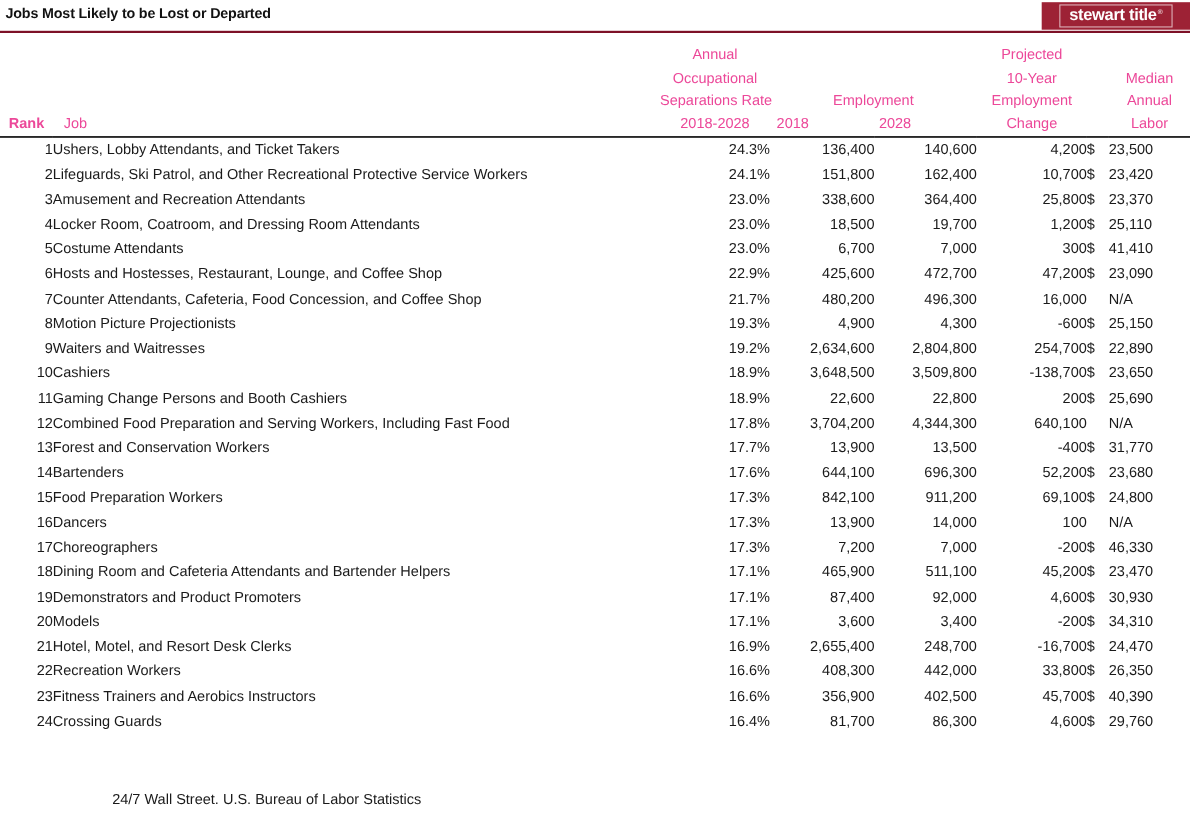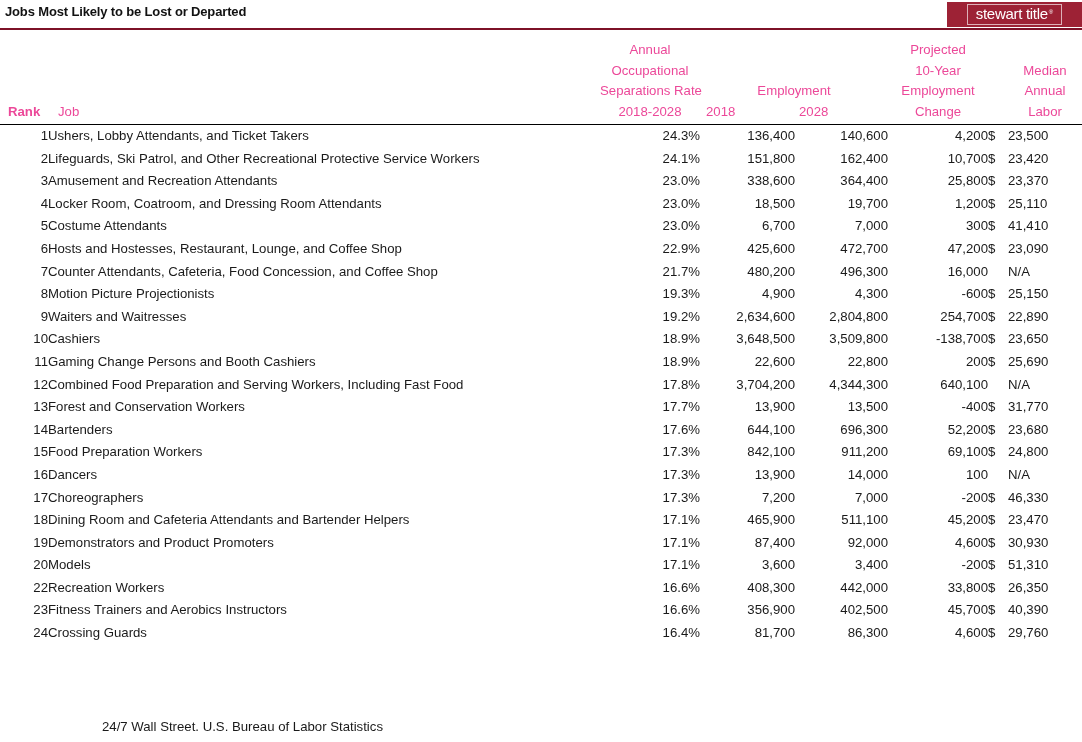--- a/index.html
+++ b/index.html
@@ -57,21 +57,21 @@
   .logo-inner {
     position: relative;
     border: 1px solid rgba(255,255,255,0.65);
     padding: 1px 8px 2px 8px;
     display: flex;
     align-items: baseline;
   }
   .logo-text {
     color: #ffffff;
     font-size: 15px;
-    font-weight: normal;
+    font-weight: bold;
     letter-spacing: -0.3px;
     line-height: 16px;
     white-space: nowrap;
   }
   .logo-reg {
     color: #ffffff;
     font-size: 6px;
     line-height: 6px;
     margin-left: 1px;
     position: relative;
@@ -432,21 +432,31 @@
           <td class="wage">30,930</td>
         </tr>
         <tr class="datarow">
           <td class="rank">20</td>
           <td class="job">Models</td>
           <td class="num-sep">17.1%</td>
           <td class="num">3,600</td>
           <td class="num">3,400</td>
           <td class="num">-200</td>
           <td class="dollar">$</td>
-          <td class="wage">51,310</td>
+          <td class="wage">34,310</td>
+        </tr>
+        <tr class="datarow">
+          <td class="rank">21</td>
+          <td class="job">Hotel, Motel, and Resort Desk Clerks</td>
+          <td class="num-sep">16.9%</td>
+          <td class="num">2,655,400</td>
+          <td class="num">248,700</td>
+          <td class="num">-16,700</td>
+          <td class="dollar">$</td>
+          <td class="wage">24,470</td>
         </tr>
         <tr class="datarow">
           <td class="rank">22</td>
           <td class="job">Recreation Workers</td>
           <td class="num-sep">16.6%</td>
           <td class="num">408,300</td>
           <td class="num">442,000</td>
           <td class="num">33,800</td>
           <td class="dollar">$</td>
           <td class="wage">26,350</td>

